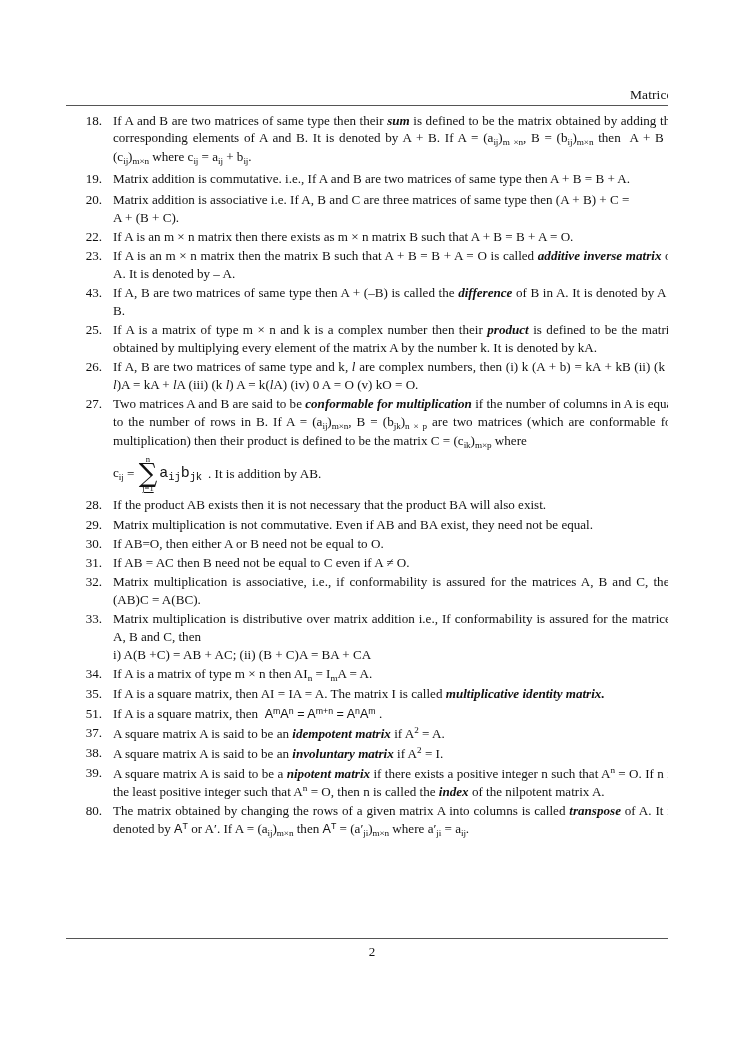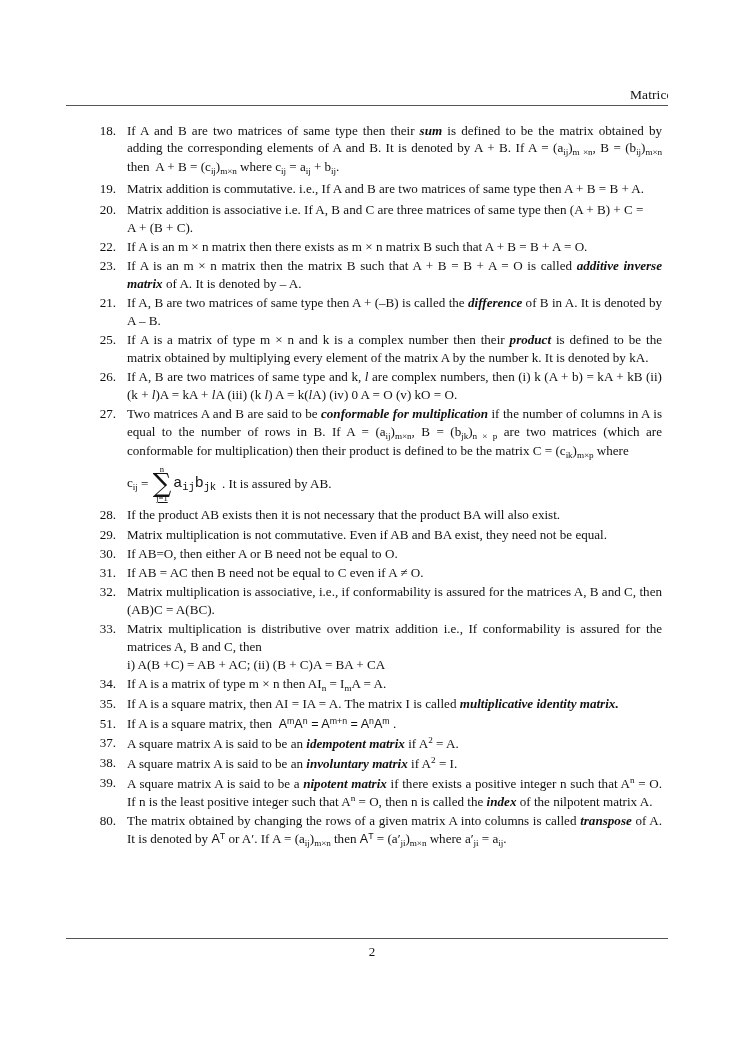--- a/index.html
+++ b/index.html
@@ -31,21 +31,21 @@
     padding-bottom: 3px;
     letter-spacing: 0.1px;
   }
   .rule {
     border: 0;
     border-top: 1px solid #555;
     margin: 0;
     height: 0;
   }
   .list {
-    margin: 16px;
+    margin: 2px;
     padding: 0;
     list-style: none;
   }
   .item {
     display: flex;
     align-items: flex-start;
     font-size: 13.1px;
     line-height: 1.355;
     margin-top: 3.0px;
   }
@@ -166,21 +166,21 @@
         <span class="num">22.</span>
         <span class="body">If A is an m × n matrix then there exists as m × n matrix B such that A + B = B + A = O.</span>
       </li>
 
       <li class="item tight">
         <span class="num">23.</span>
         <span class="body">If A is an m × n matrix then the matrix B such that A + B = B + A = O is called <span class="bi">additive inverse matrix</span> of A. It is denoted by – A.</span>
       </li>
 
       <li class="item tight">
-        <span class="num">21.</span>
+        <span class="num">43.</span>
         <span class="body">If A, B are two matrices of same type then A + (–B) is called the <span class="bi">difference</span> of B in A. It is denoted by A – B.</span>
       </li>
 
       <li class="item tight">
         <span class="num">25.</span>
         <span class="body">If A is a matrix of type m × n and k is a complex number then their <span class="bi">product</span> is defined to be the matrix obtained by multiplying every element of the matrix A by the number k. It is denoted by kA.</span>
       </li>
 
       <li class="item tight">
         <span class="num">26.</span>
@@ -193,21 +193,21 @@
           Two matrices A and B are said to be <span class="bi">conformable for multiplication</span> if the number of columns in A is equal to the number of rows in B. If A = (a<span class="sub">ij</span>)<span class="sub">m×n</span>, B = (b<span class="sub">jk</span>)<span class="sub">n&nbsp;×&nbsp;p</span> are two matrices (which are conformable for multiplication) then their product is defined to be the matrix C = (c<span class="sub">ik</span>)<span class="sub">m×p</span> where
           <span class="sumline">
             <span>c<span class="sub">ij</span></span>
             <span>&nbsp;=&nbsp;</span>
             <span class="sumbox">
               <span class="sumtop">n</span>
               <span class="sigma">∑</span>
               <span class="sumbot">j=1</span>
             </span>
             <span class="sum-operand">a<span class="sub">ij</span>b<span class="sub">jk</span></span>
-            <span class="sum-tail">. It is assured by AB.</span>
+            <span class="sum-tail">. It is addition by AB.</span>
           </span>
         </span>
       </li>
 
       <li class="item tight">
         <span class="num">28.</span>
         <span class="body">If the product AB exists then it is not necessary that the product BA will also exist.</span>
       </li>
 
       <li class="item tight">

